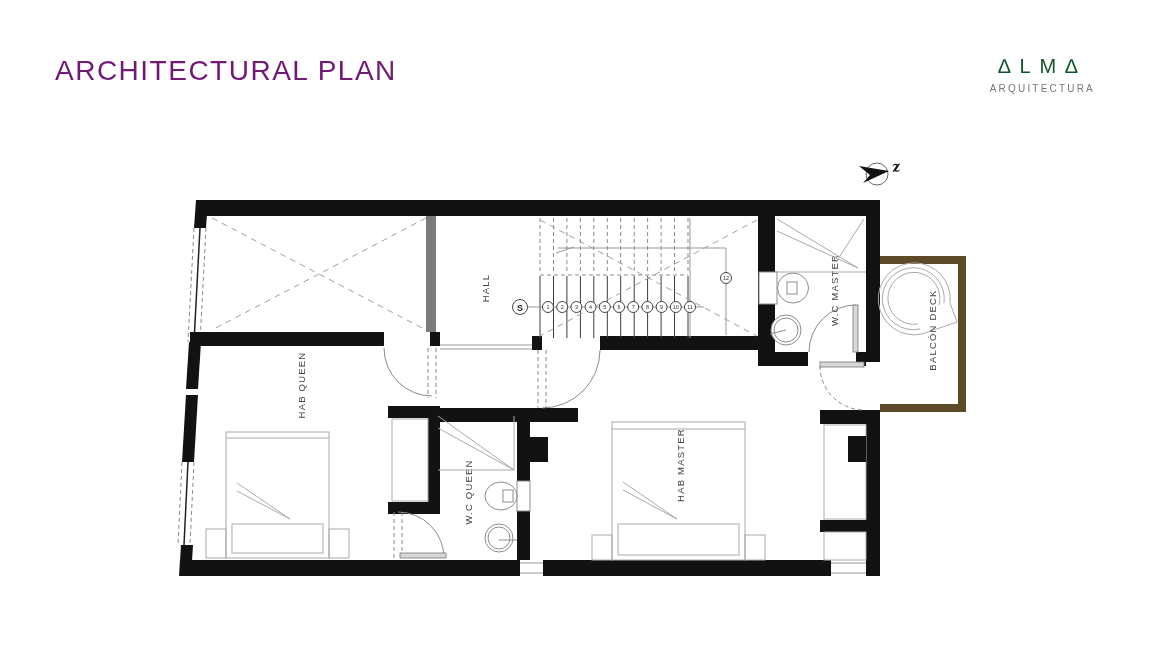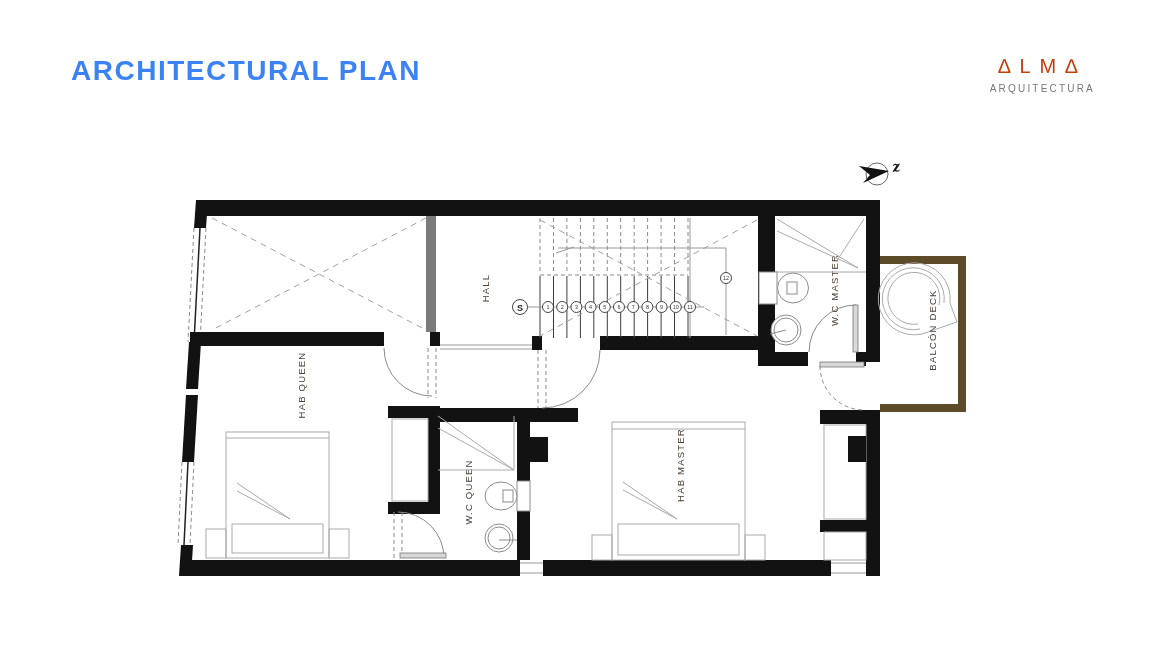--- a/index.html
+++ b/index.html
@@ -1,22 +1,22 @@
 <!DOCTYPE html>
 <html><head>
 <meta charset="utf-8">
 <style>
   html,body{margin:0;padding:0;background:#fff;width:1157px;height:651px;overflow:hidden;
     font-family:"Liberation Sans",sans-serif;}
   .stage{position:relative;width:1157px;height:651px;background:#fff;}
   .hdr{position:absolute;left:55px;top:55px;}
-  .hdr .title{font-size:28px;font-weight:bold;letter-spacing:1.5px;color:#3b82f6;margin-left:16px;}
+  .hdr .title{font-size:28px;font-weight:normal;letter-spacing:1.5px;color:#701a75;}
   .hdr .subtitle{margin-top:14px;font-size:17px;letter-spacing:2.5px;color:#bdbdbd;}
   .logo{position:absolute;right:62px;top:55px;text-align:center;}
-  .logo .mark{font-size:20px;letter-spacing:9px;color:#c2410c;font-weight:500;}
+  .logo .mark{font-size:20px;letter-spacing:9px;color:#14532d;font-weight:500;}
   .logo .tag{margin-top:5px;font-size:10px;letter-spacing:2.2px;color:#77787c;}
   svg{position:absolute;left:0;top:0;}
   .w{fill:#121212;stroke:none}
   .gw{fill:#7b7b7b;stroke:none}
   .bw{fill:#5d4a28;stroke:none}
   .tl{stroke:#aaa;fill:none;stroke-width:1}
   .fx{stroke:#8c8c8c;fill:#fff;stroke-width:1}
   .dsh{stroke:#a0a0a0;stroke-dasharray:6 5;fill:none;stroke-width:1}
   .dr{stroke:#8a8a8a;fill:none;stroke-width:1}
   .dl{stroke:#8a8a8a;stroke-dasharray:4 3;fill:none;stroke-width:1}

